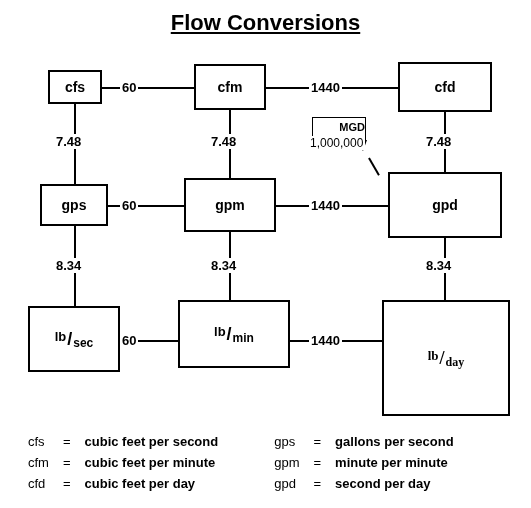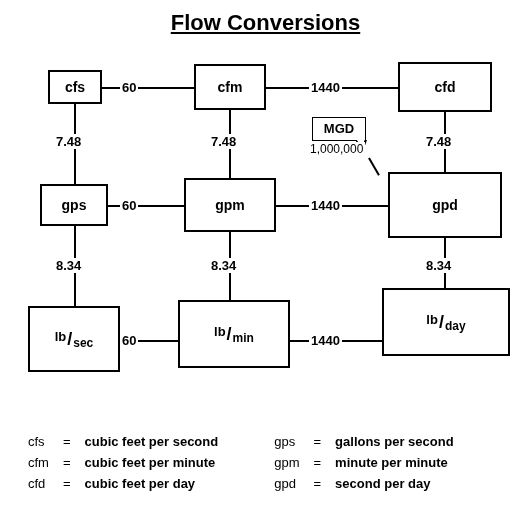--- a/index.html
+++ b/index.html
@@ -56,23 +56,23 @@
   }
   .callout {
     position: absolute;
     border: 1.5px solid #000;
     background: #fff;
     box-sizing: border-box;
   }
   .callout .co-label {
     position: absolute;
     left: 0; right: 0;
-    text-align: center;
+    text-align: right;
     font-weight: bold;
-    font-size: 13px;
+    font-size: 11px;
   }
   .callout .tail {
     position: absolute;
     width: 0; height: 0;
     border-style: solid;
   }
   .frac { display: inline-block; line-height: 1; }
   .frac .top { font-size: 13px; vertical-align: 4px; }
   .frac .slash { font-size: 18px; padding: 0 1px; }
   .frac .bot { font-size: 12px; vertical-align: -2px; }
@@ -118,21 +118,21 @@
   <div class="box" style="left:28px;  top:306px; width:92px;  height:66px;">
     <span class="frac">
       <span class="top">lb</span><span class="slash">/</span><span class="bot">sec</span>
     </span>
   </div>
   <div class="box" style="left:178px; top:300px; width:112px; height:68px;">
     <span class="frac">
       <span class="top">lb</span><span class="slash">/</span><span class="bot">min</span>
     </span>
   </div>
-  <div class="box" style="left:382px; top:288px; width:128px; height:68px;">
+  <div class="box" style="left:382px; top:300px; width:128px; height:116px;font-family:Liberation Serif, serif;">
     <span class="frac">
       <span class="top">lb</span><span class="slash">/</span><span class="bot">day</span>
     </span>
   </div>
 
   <div class="lbl" style="left:120px; top:80px;">60</div>
   <div class="lbl" style="left:309px; top:80px;">1440</div>
   <div class="lbl" style="left:120px; top:198px;">60</div>
   <div class="lbl" style="left:309px; top:198px;">1440</div>
   <div class="lbl" style="left:120px; top:333px;">60</div>
@@ -143,21 +143,21 @@
   <div class="lbl" style="left:424px; top:134px;">7.48</div>
   <div class="lbl" style="left:54px;  top:258px;">8.34</div>
   <div class="lbl" style="left:209px; top:258px;">8.34</div>
   <div class="lbl" style="left:424px; top:258px;">8.34</div>
 
   <div class="callout" style="left:312px; top:117px; width:54px; height:24px;">
     <div class="co-label" style="top:3px;">MGD</div>
     <div class="tail" style="right:-2px; bottom:-11px; border-width:11px 4px 0 8px; border-color:#000 transparent transparent transparent;"></div>
     <div class="tail" style="right:0px; bottom:-7px; border-width:8px 3px 0 6px; border-color:#fff transparent transparent transparent;"></div>
   </div>
-  <div class="lbl" style="left:308px; top:142px; font-weight:normal; font-size:12px;">1,000,000</div>
+  <div class="lbl" style="left:308px; top:136px; font-weight:normal; font-size:12px;">1,000,000</div>
   <div class="vline" style="left:368px; top:158px; height:20px; transform:rotate(-30deg); transform-origin:top; width:1.5px;"></div>
 
   <div class="legend">
     <table>
       <tbody>
           <tr>
             <td class="sym">cfs</td>
             <td class="eq">=</td>
             <td class="def">cubic feet per second</td>
           </tr>

